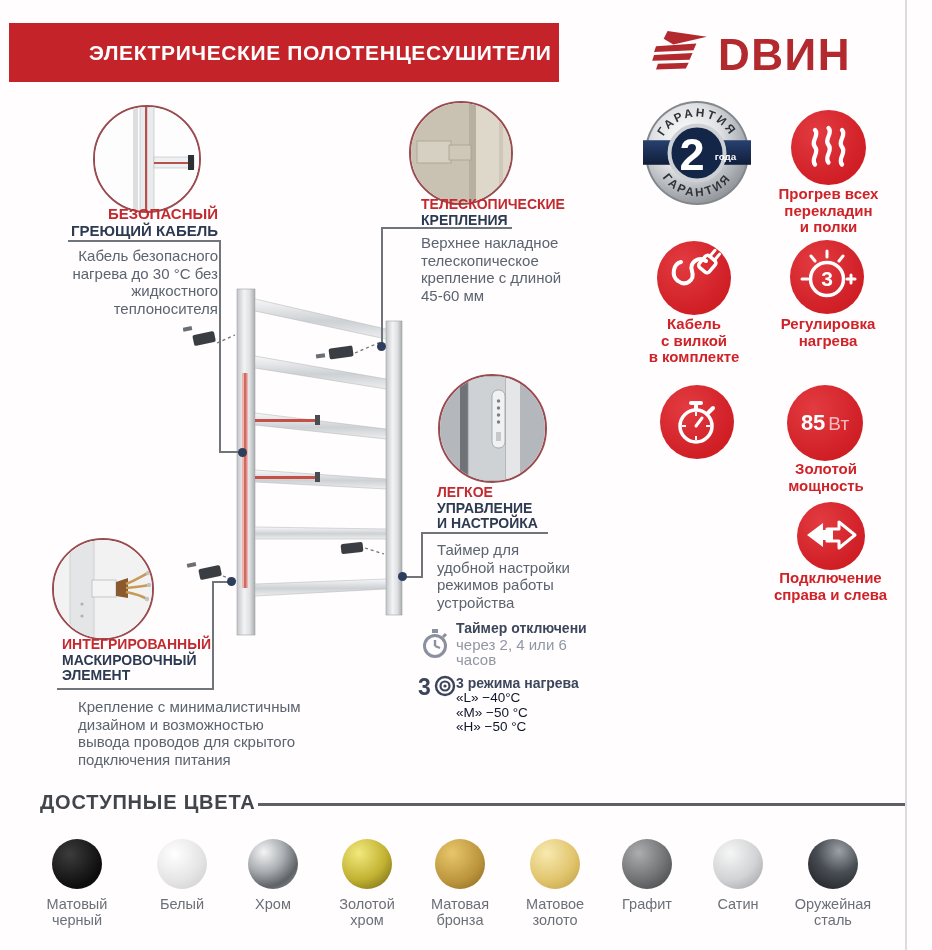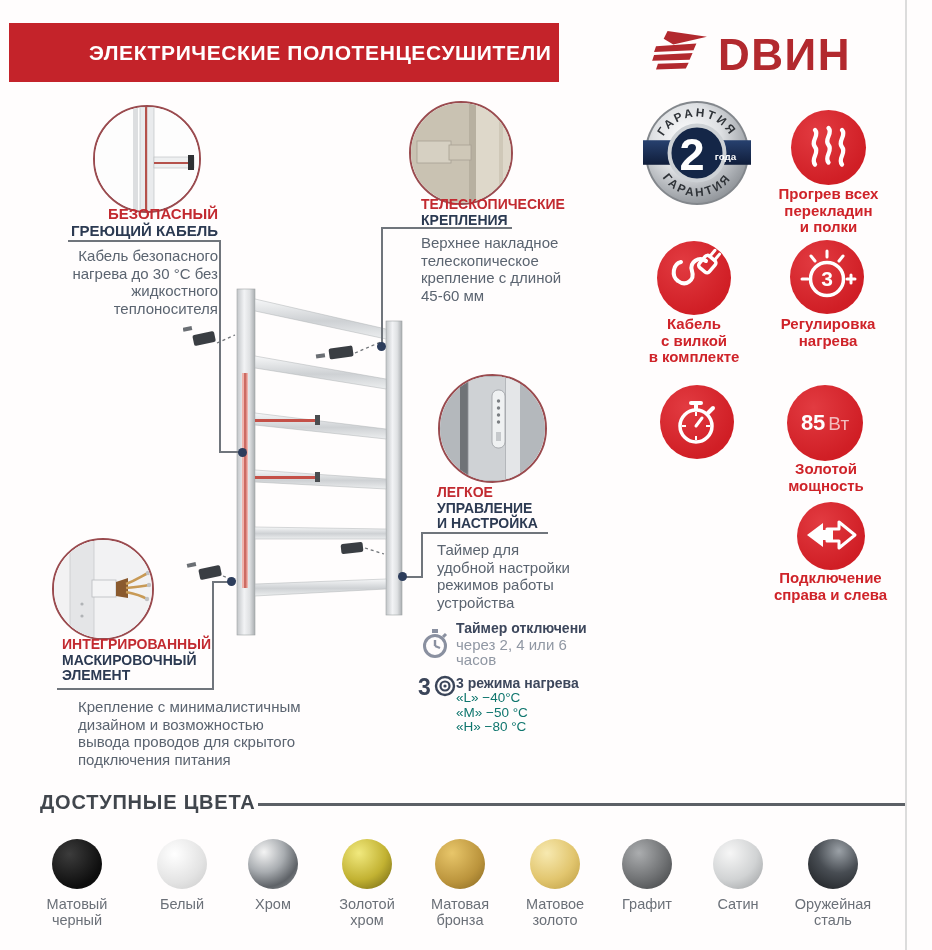--- a/index.html
+++ b/index.html
@@ -21,21 +21,21 @@
   .lead-line{position:absolute;background:#70757c;}
   .dot{position:absolute;width:9px;height:9px;border-radius:50%;background:#2d3d5c;}
   
   .ficon{position:absolute;border-radius:50%;background:radial-gradient(circle at 35% 30%,#e23b41,#d01e25 72%);display:flex;align-items:center;justify-content:center;}
   .flabel{position:absolute;color:#cf2329;font-weight:bold;font-size:15px;line-height:16.5px;text-align:center;white-space:pre-line;}
   .power-text{color:#fff;font-weight:bold;font-size:22px;display:flex;align-items:baseline;}
   .power-text .unit{font-weight:400;font-size:19px;color:#f2bcbe;margin-left:3px;}
   
   .note-title{position:absolute;font-weight:bold;font-size:14px;color:#3d475c;}
   .note-body{position:absolute;font-size:15px;color:#9097a3;line-height:15px;white-space:pre-line;}
-  .mode-line{font-size:13.5px;color:#0f766e;line-height:14.5px;}
+  .mode-line{font-size:13.5px;color:#0f172a;line-height:14.5px;}
   
   .colors-title{position:absolute;left:40px;top:791px;font-size:20px;font-weight:bold;color:#41464d;letter-spacing:.8px;}
   .colors-rule{position:absolute;left:258px;top:803px;width:647px;height:3px;background:#5c6066;}
   .swatch{position:absolute;width:50px;height:50px;border-radius:50%;top:839px;}
   .sw-label{position:absolute;width:110px;top:896px;font-size:14.5px;color:#6b7078;text-align:center;line-height:16px;white-space:pre-line;}
   .sw-0{background:radial-gradient(circle at 35% 30%,#3c3c3c,#0d0d0d 70%);}
   .sw-1{background:radial-gradient(circle at 35% 30%,#ffffff,#e3e3e3 60%,#cccccc 95%);}
   .sw-2{background:radial-gradient(circle at 32% 26%,#f4f4f4,#a9adb1 40%,#5e6267 70%,#939699 95%);}
   .sw-3{background:radial-gradient(circle at 34% 28%,#f1e97e,#c2b232 55%,#7c7017 90%);}
   .sw-4{background:radial-gradient(circle at 34% 28%,#e8c66a,#bb943c 60%,#8a6a23 95%);}
@@ -353,21 +353,21 @@
       <text x="2" y="23" font-size="23" font-weight="800" fill="#3b4559">3</text>
       <circle cx="29" cy="14" r="9" stroke="#3b4559" stroke-width="2.4" fill="none"></circle>
       <circle cx="29" cy="14" r="4.5" stroke="#3b4559" stroke-width="2.2" fill="none"></circle>
       <circle cx="29" cy="14" r="1.6" fill="#3b4559"></circle>
     </svg>
   </div>
   <div class="note-title" style="left:456px;top:675px;">3 режима нагрева</div>
   <div class="abs" style="left:456px;top:691px;">
     <div class="mode-line">«L» −40°C</div>
     <div class="mode-line">«M» −50 °C</div>
-    <div class="mode-line">«H» −80 °C</div>
+    <div class="mode-line">«H» −50 °C</div>
   </div>
 
   <div class="colors-title">ДОСТУПНЫЕ ЦВЕТА</div>
   <div class="colors-rule"></div>
 
   <div class="swatch sw-0" style="left:52px;"></div>
   <div class="swatch sw-1" style="left:157px;"></div>
   <div class="swatch sw-2" style="left:248px;"></div>
   <div class="swatch sw-3" style="left:342px;"></div>
   <div class="swatch sw-4" style="left:435px;"></div>

